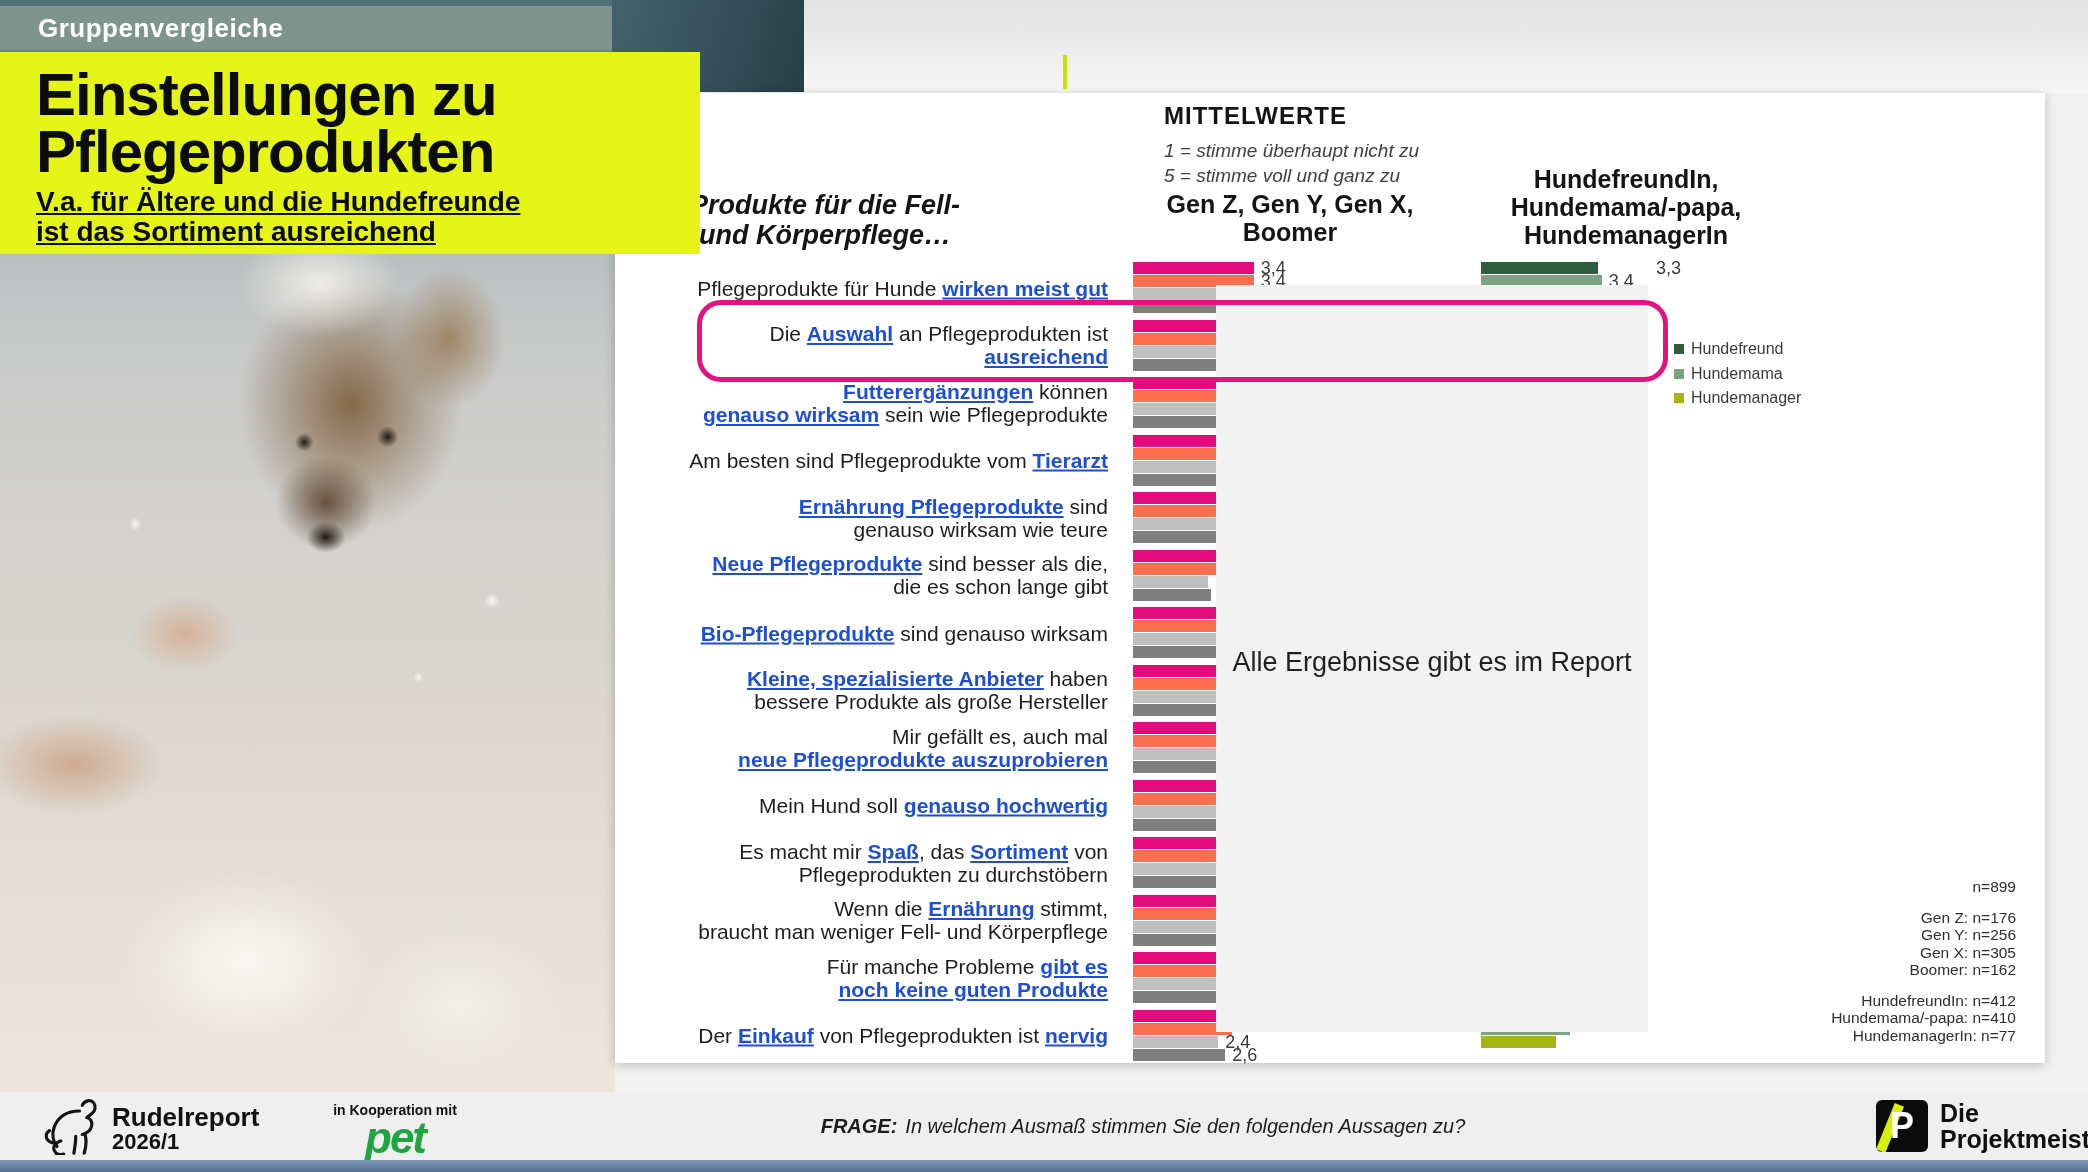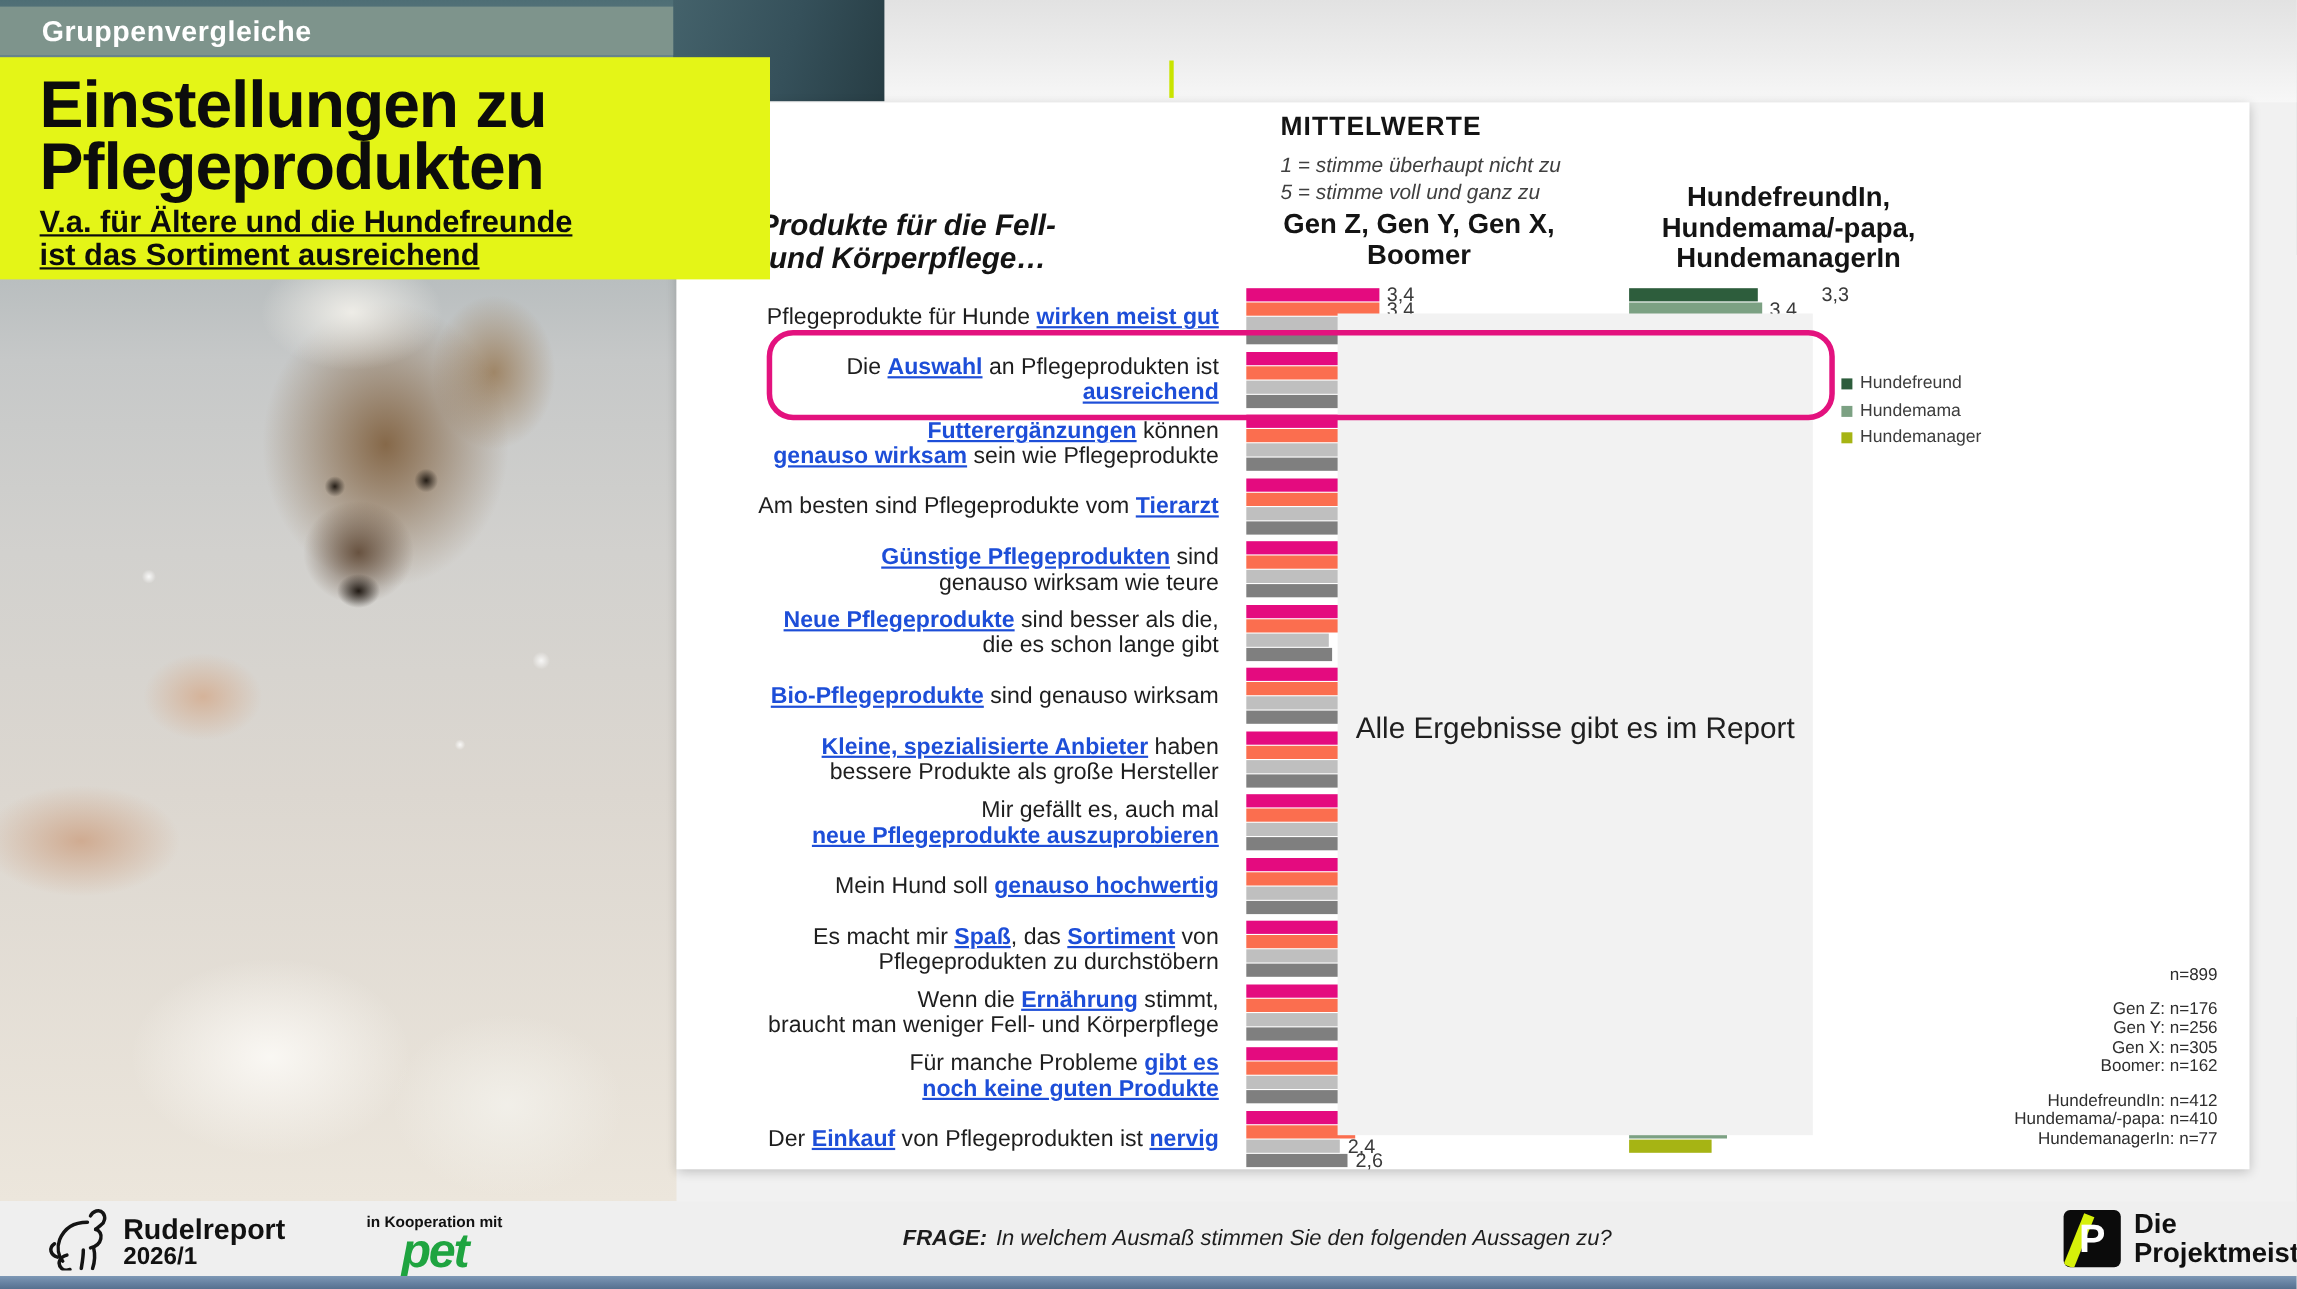--- a/index.html
+++ b/index.html
@@ -201,21 +201,21 @@
         <div><span>Am besten sind Pflegeprodukte vom </span><b>Tierarzt</b></div>
       </div>
       <div class="bar" style="left: 1133px; top: 434.5px; width: 110.05px; background: rgb(228, 11, 127);"></div>
       <div class="bar" style="left: 1133px; top: 447.5px; width: 110.05px; background: rgb(251, 110, 79);"></div>
       <div class="bar" style="left: 1133px; top: 460.5px; width: 106.5px; background: rgb(191, 191, 191);"></div>
       <div class="bar" style="left: 1133px; top: 473.5px; width: 106.5px; background: rgb(127, 127, 127);"></div>
       <div class="bar" style="left: 1481px; top: 434.5px; width: 106.5px; background: rgb(45, 93, 60);"></div>
       <div class="bar" style="left: 1481px; top: 447.5px; width: 106.5px; background: rgb(124, 161, 131);"></div>
       <div class="bar" style="left: 1481px; top: 460.5px; width: 106.5px; background: rgb(166, 180, 20);"></div>
       <div class="statement" style="top: 517.5px;">
-        <div><b>Günstige Pflegeprodukten</b><span> sind</span></div>
+        <div><b>Ernährung Pflegeprodukte</b><span> sind</span></div>
         <div><span>genauso wirksam wie teure</span></div>
       </div>
       <div class="bar" style="left: 1133px; top: 492px; width: 113.6px; background: rgb(228, 11, 127);"></div>
       <div class="bar" style="left: 1133px; top: 505px; width: 110.05px; background: rgb(251, 110, 79);"></div>
       <div class="bar" style="left: 1133px; top: 518px; width: 106.5px; background: rgb(191, 191, 191);"></div>
       <div class="bar" style="left: 1133px; top: 531px; width: 106.5px; background: rgb(127, 127, 127);"></div>
       <div class="bar" style="left: 1481px; top: 492px; width: 106.5px; background: rgb(45, 93, 60);"></div>
       <div class="bar" style="left: 1481px; top: 505px; width: 106.5px; background: rgb(124, 161, 131);"></div>
       <div class="bar" style="left: 1481px; top: 518px; width: 106.5px; background: rgb(166, 180, 20);"></div>
       <div class="statement" style="top: 575px;">

